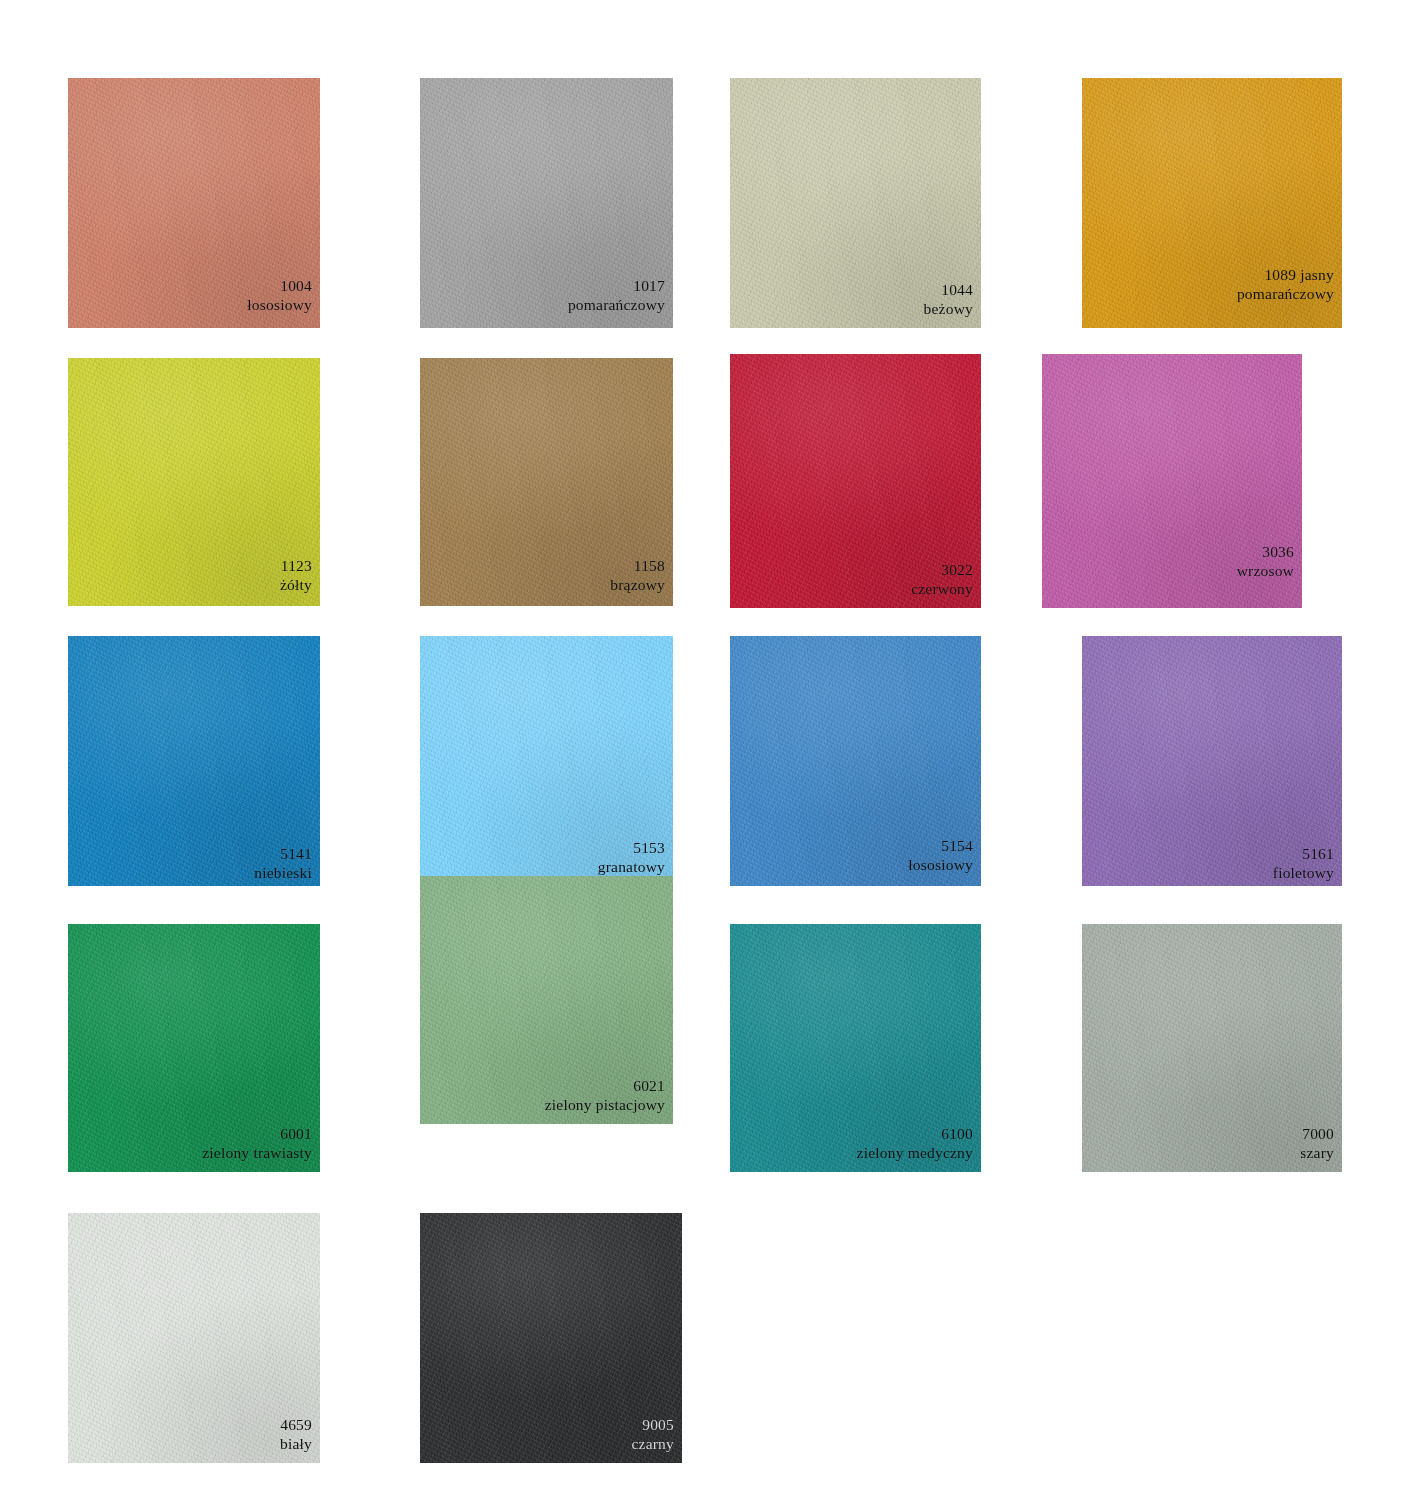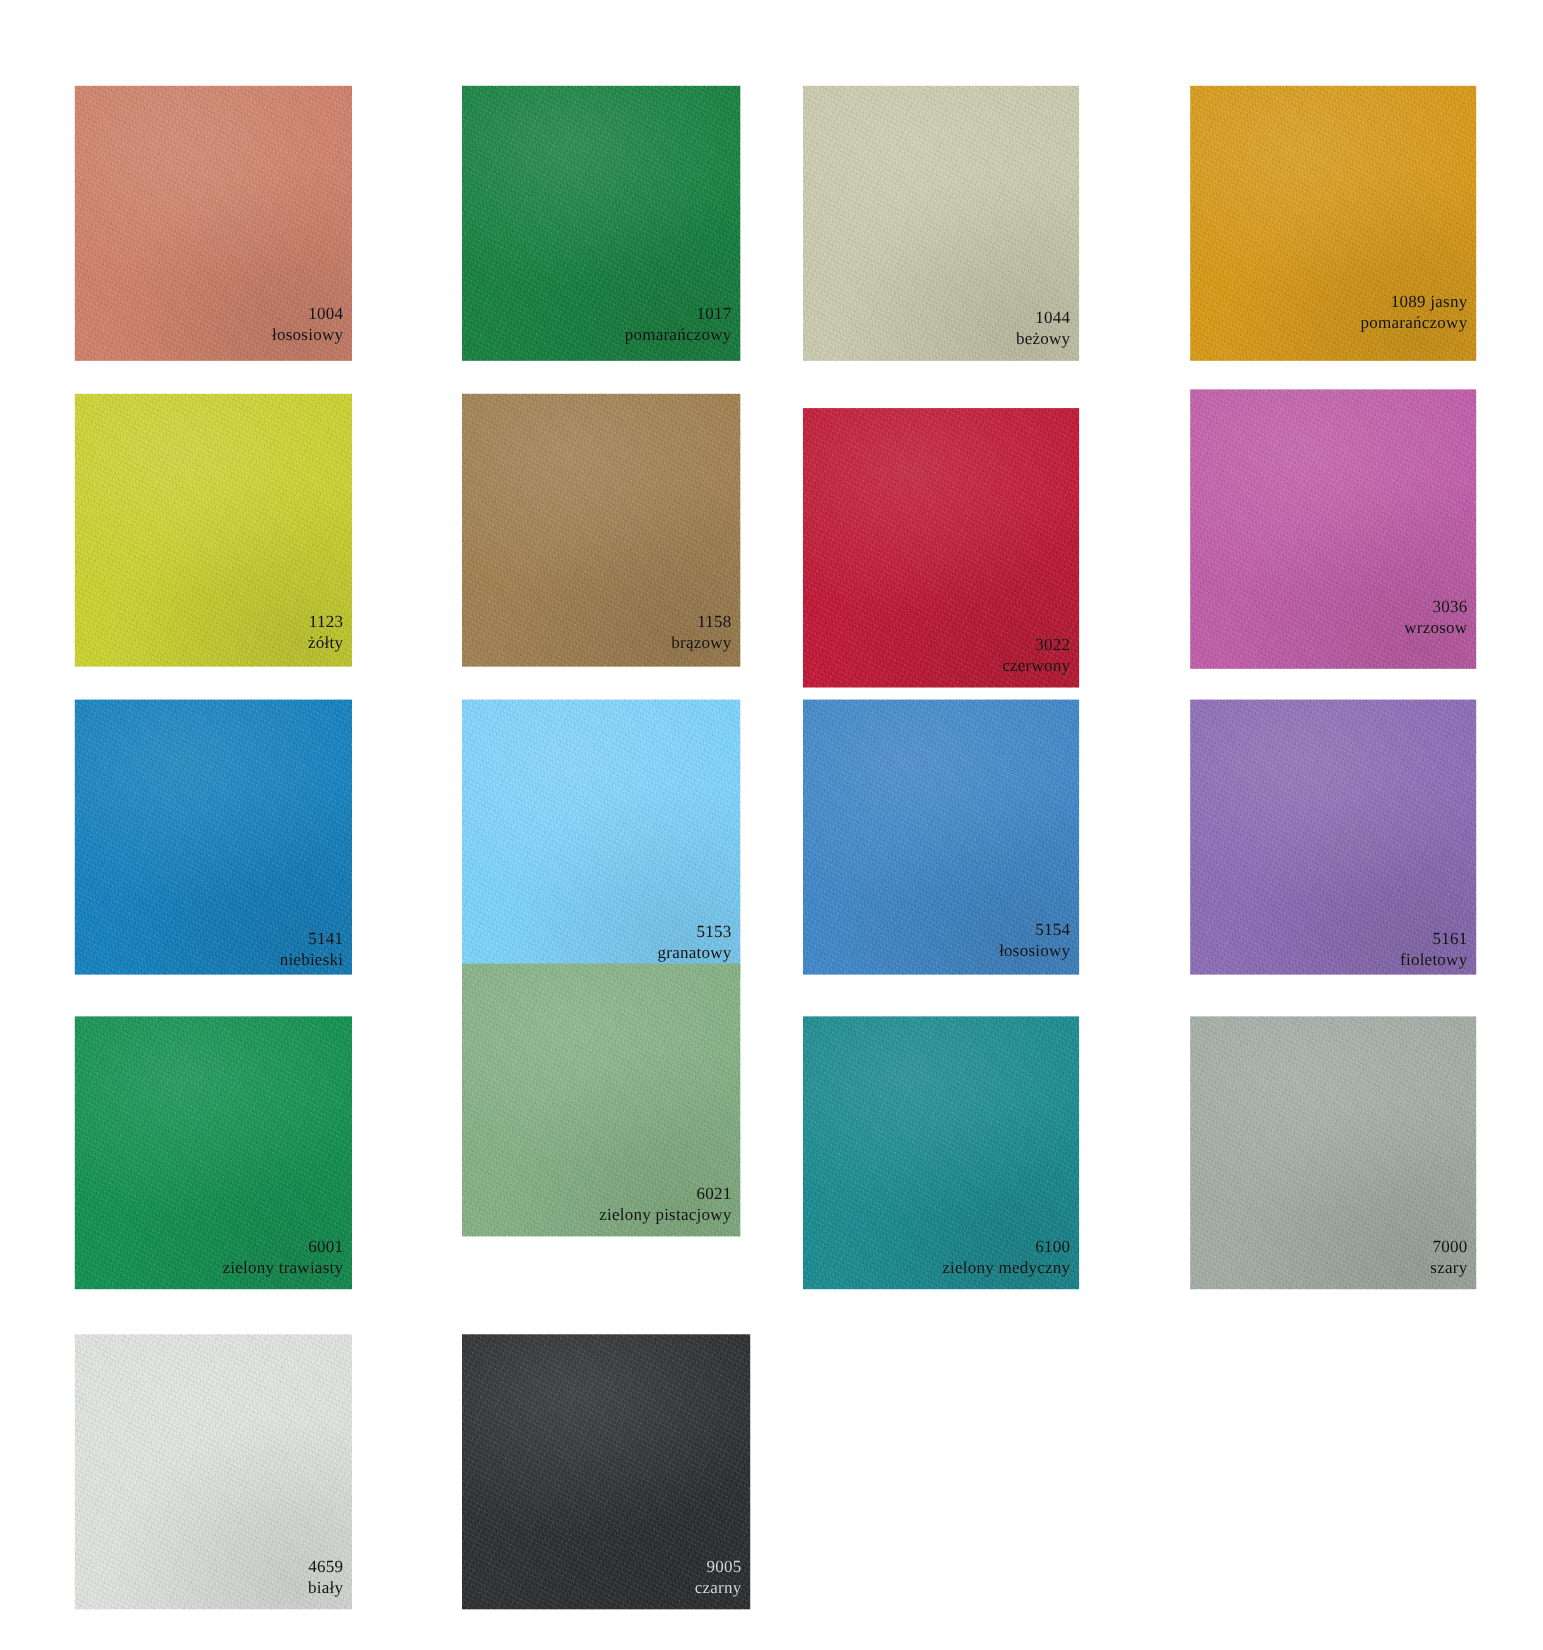--- a/index.html
+++ b/index.html
@@ -65,21 +65,21 @@
 <body>
 
 <div id="swatch-grid">
     <div class="swatch" style="left: 68px; top: 78px; width: 252px; height: 250px; background: rgb(206, 128, 105);">
       <div class="swatch-surface"></div>
       <div class="swatch-label" style="bottom: 14px;">
         <span class="swatch-code">1004</span>
         <span class="swatch-name">łososiowy</span>
       </div>
     </div>
-    <div class="swatch" style="left: 420px; top: 78px; width: 253px; height: 250px; background: #15803d;">
+    <div class="swatch" style="left: 420px; top: 78px; width: 253px; height: 250px; background: #a3a3a3;">
       <div class="swatch-surface"></div>
       <div class="swatch-label" style="bottom: 14px;">
         <span class="swatch-code">1017</span>
         <span class="swatch-name">pomarańczowy</span>
       </div>
     </div>
     <div class="swatch" style="left: 730px; top: 78px; width: 251px; height: 250px; background: rgb(201, 202, 173);">
       <div class="swatch-surface"></div>
       <div class="swatch-label" style="bottom: 10px;">
         <span class="swatch-code">1044</span>
@@ -100,28 +100,28 @@
         <span class="swatch-name">żółty</span>
       </div>
     </div>
     <div class="swatch" style="left: 420px; top: 358px; width: 253px; height: 248px; background: rgb(160, 127, 79);">
       <div class="swatch-surface"></div>
       <div class="swatch-label" style="bottom: 12px;">
         <span class="swatch-code">1158</span>
         <span class="swatch-name">brązowy</span>
       </div>
     </div>
-    <div class="swatch" style="left: 730px; top: 354px; width: 251px; height: 254px; background: rgb(192, 23, 51); margin-top: 17px;">
+    <div class="swatch" style="left: 730px; top: 354px; width: 251px; height: 254px; background: rgb(192, 23, 51);">
       <div class="swatch-surface"></div>
       <div class="swatch-label" style="bottom: 10px;">
         <span class="swatch-code">3022</span>
         <span class="swatch-name">czerwony</span>
       </div>
     </div>
-    <div class="swatch" style="left: 1082px; top: 354px; width: 260px; height: 254px; background: rgb(192, 92, 168);">
+    <div class="swatch" style="left: 1042px; top: 354px; width: 260px; height: 254px; background: rgb(192, 92, 168);">
       <div class="swatch-surface"></div>
       <div class="swatch-label" style="bottom: 28px;">
         <span class="swatch-code">3036</span>
         <span class="swatch-name">wrzosow</span>
       </div>
     </div>
     <div class="swatch" style="left: 68px; top: 636px; width: 252px; height: 250px; background: rgb(18, 128, 190);">
       <div class="swatch-surface"></div>
       <div class="swatch-label" style="bottom: 4px;">
         <span class="swatch-code">5141</span>

